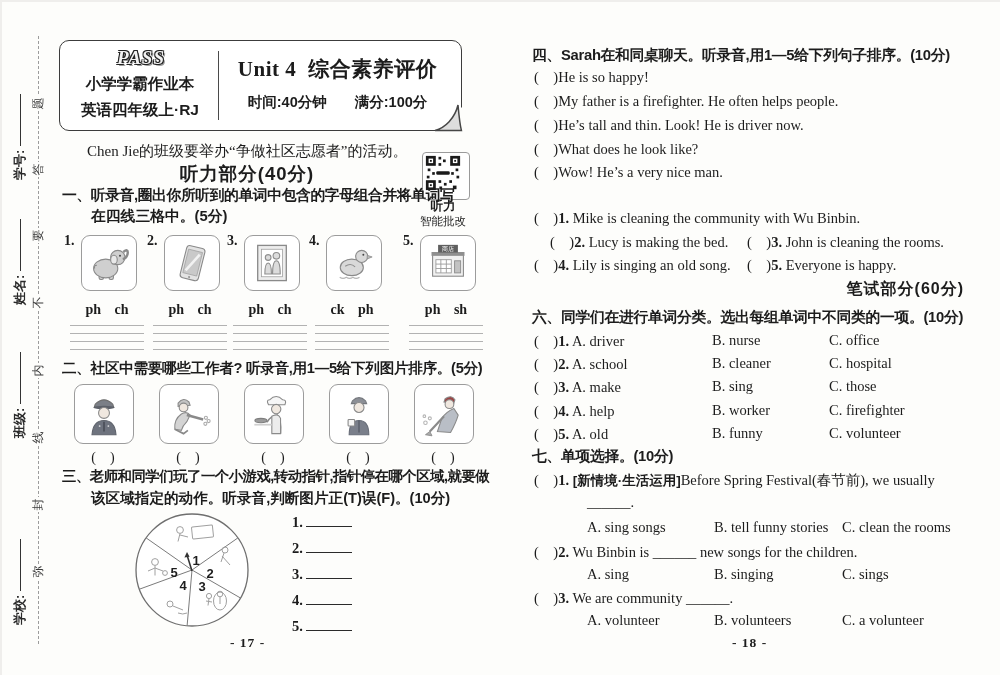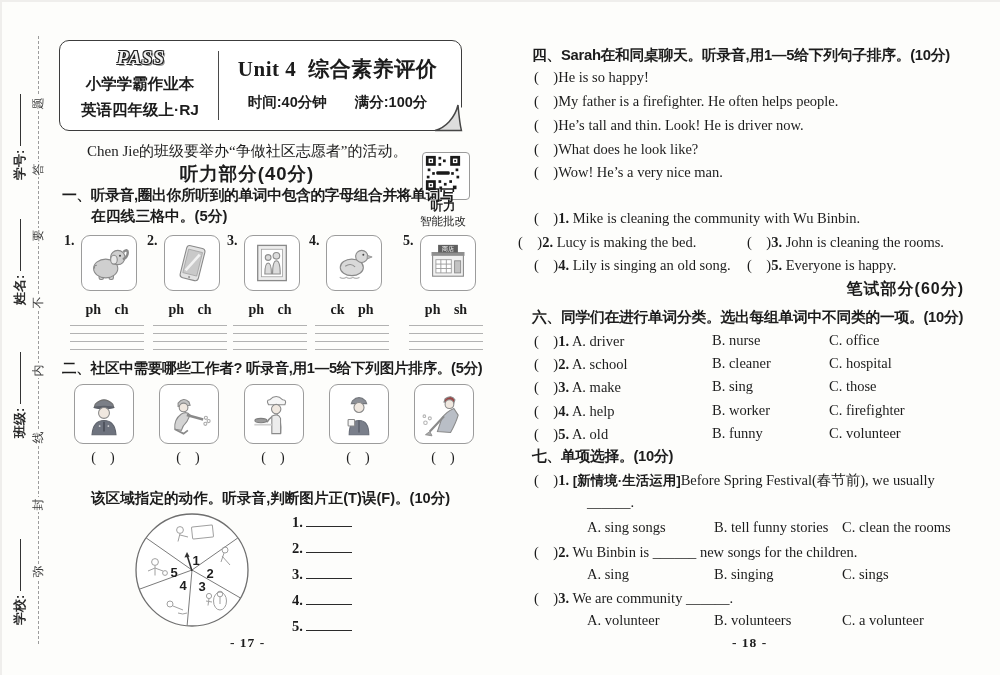--- a/index.html
+++ b/index.html
@@ -344,20 +344,21 @@
           <circle cx="4" cy="24" r="1.2"></circle>
       </g>
     </svg>
   </div>
   <div class="q2br" style="left:72px;">(　)</div>
   <div class="q2br" style="left:157px;">(　)</div>
   <div class="q2br" style="left:242px;">(　)</div>
   <div class="q2br" style="left:327px;">(　)</div>
   <div class="q2br" style="left:412px;">(　)</div>
 
+  <div class="abs q3t1">三、老师和同学们玩了一个小游戏,转动指针,指针停在哪个区域,就要做</div>
   <div class="abs q3t2">该区域指定的动作。听录音,判断图片正(T)误(F)。(10分)</div>
 
   <svg class="abs wheel" viewBox="0 0 120 120">
     <circle cx="60" cy="60" r="56" fill="#fff" stroke="#6f6f6f" stroke-width="1.3"></circle>
     <g stroke="#7b7b7b" stroke-width="1">
       <line x1="60" y1="60" x2="14.1" y2="27.9"></line>
       <line x1="60" y1="60" x2="105.9" y2="27.9"></line>
       <line x1="60" y1="60" x2="108.5" y2="88"></line>
       <line x1="60" y1="60" x2="55.1" y2="115.8"></line>
       <line x1="60" y1="60" x2="7.4" y2="79.2"></line>
@@ -399,21 +400,21 @@
   <div class="abs pageno" style="left:228px;top:633px;">- 17 -</div>
 
   <div class="abs rtitle" style="left:530px;top:44px;">四、Sarah在和同桌聊天。听录音,用1—5给下列句子排序。(10分)</div>
   <div class="abs row-en" style="left:532px;top:66px;"><span>(　)</span><span>He is so happy!</span></div>
   <div class="abs row-en" style="left:532px;top:90px;"><span>(　)</span><span>My father is a firefighter. He often helps people.</span></div>
   <div class="abs row-en" style="left:532px;top:114px;"><span>(　)</span><span>He’s tall and thin. Look!  He is driver now.</span></div>
   <div class="abs row-en" style="left:532px;top:138px;"><span>(　)</span><span>What does he look like?</span></div>
   <div class="abs row-en" style="left:532px;top:161px;"><span>(　)</span><span>Wow!  He’s a very nice man.</span></div>
 
   <div class="abs row-en" style="left:532px;top:207px;"><span>(　)</span><span class="num">1.</span> <span>Mike is cleaning the community with Wu Binbin.</span></div>
-  <div class="abs row-en" style="left:516px;top:231px;"><span>(　)</span><span class="num">2.</span> <span>Lucy is making the bed.</span></div>
+  <div class="abs row-en" style="left:548px;top:231px;"><span>(　)</span><span class="num">2.</span> <span>Lucy is making the bed.</span></div>
   <div class="abs row-en" style="left:745px;top:231px;"><span>(　)</span><span class="num">3.</span> <span>John is cleaning the rooms.</span></div>
   <div class="abs row-en" style="left:532px;top:254px;"><span>(　)</span><span class="num">4.</span> <span>Lily is singing an old song.</span></div>
   <div class="abs row-en" style="left:745px;top:254px;"><span>(　)</span><span class="num">5.</span> <span>Everyone is happy.</span></div>
 
   <div class="abs whead">笔试部分(60分)</div>
 
   <div class="abs rtitle" style="left:530px;top:306px;">六、同学们在进行单词分类。选出每组单词中不同类的一项。(10分)</div>
   <div class="abs row-en q6row" style="top:330px;"><span>(　)</span><span class="num">1.</span> <span>A. driver</span><span class="colb">B. nurse</span><span class="colc">C. office</span></div>
   <div class="abs row-en q6row" style="top:353px;"><span>(　)</span><span class="num">2.</span> <span>A. school</span><span class="colb">B. cleaner</span><span class="colc">C. hospital</span></div>
   <div class="abs row-en q6row" style="top:376px;"><span>(　)</span><span class="num">3.</span> <span>A. make</span><span class="colb">B. sing</span><span class="colc">C. those</span></div>

